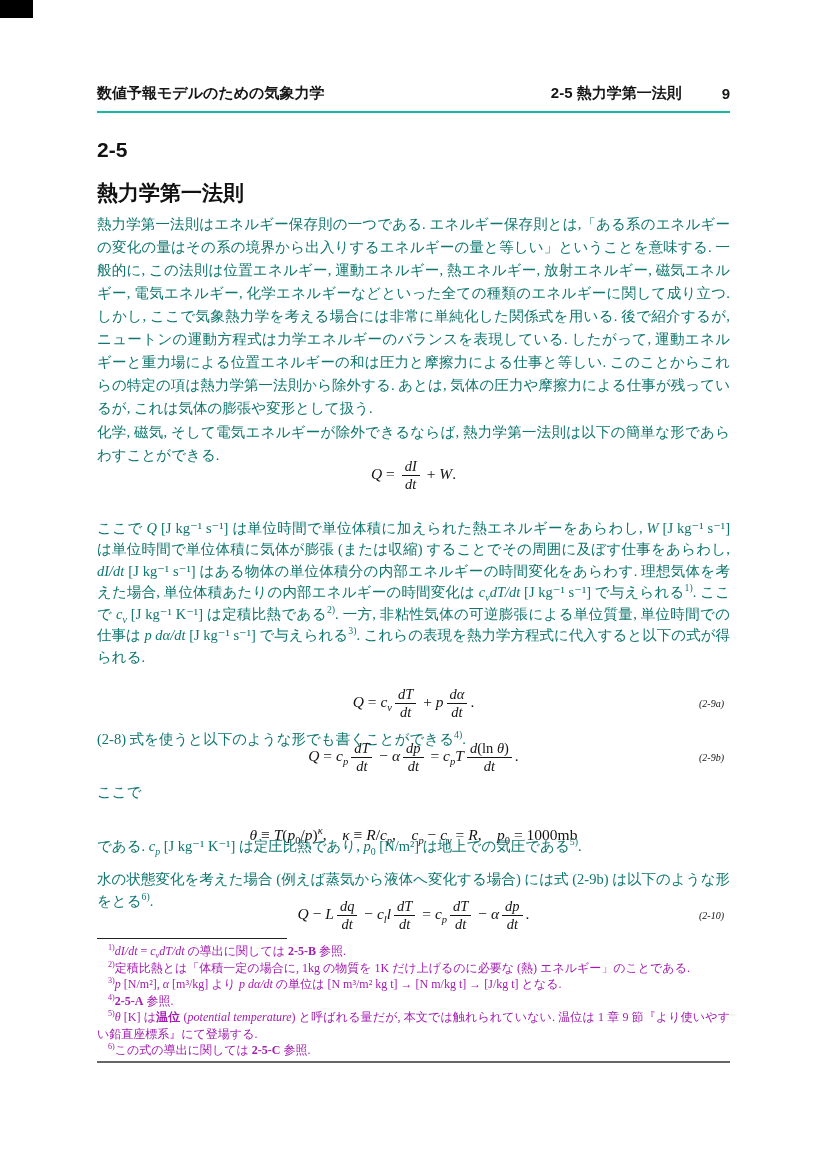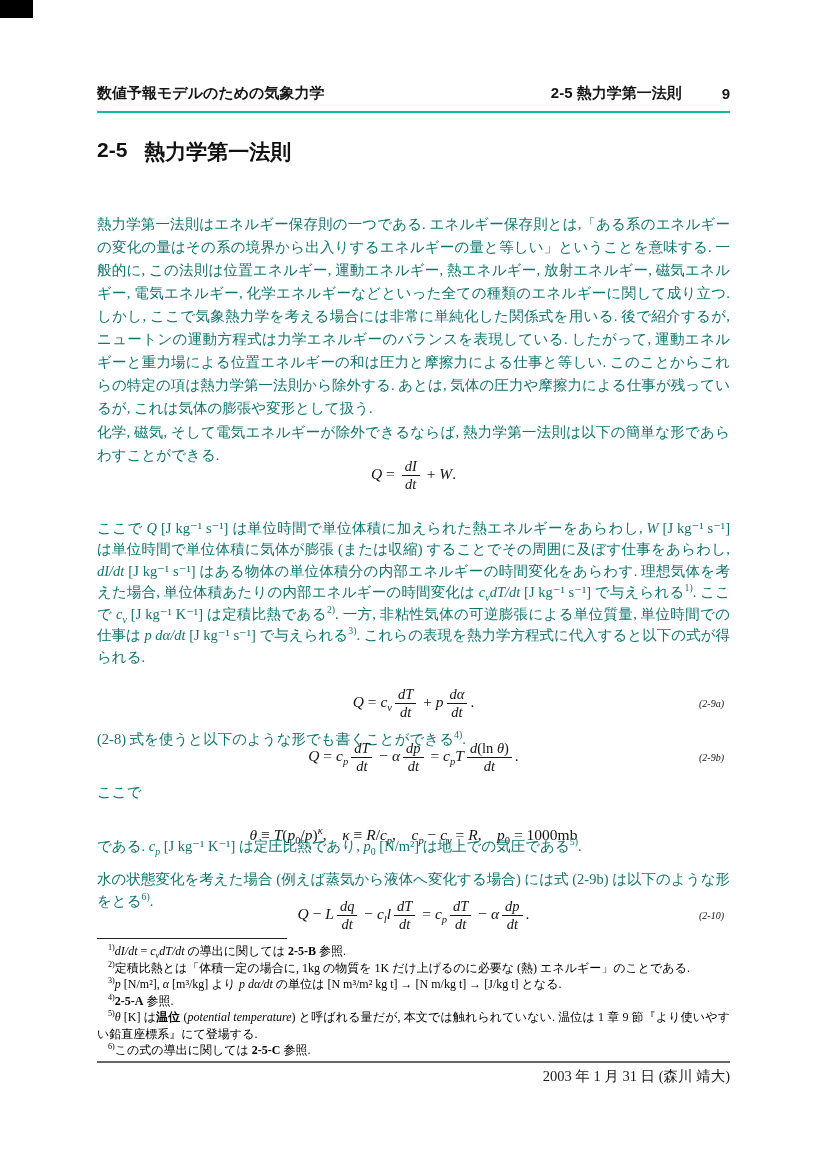--- a/index.html
+++ b/index.html
@@ -14,21 +14,21 @@
     left:97px;top:84px;width:633px;
     display:flex;justify-content:space-between;align-items:baseline;
     font-family:"Liberation Sans","DejaVu Sans",sans-serif;
     font-weight:bold;font-size:15px;
     border-bottom:2px solid #14b8a6;padding-bottom:8px;
   }
   .header-right{display:flex;gap:40px;align-items:center;}
   .section-title{
     left:97px;top:138px;
     font-family:"Liberation Sans","DejaVu Sans",sans-serif;
-    font-weight:bold;font-size:21px;display:flex;gap:17px;color:#111;
+    font-weight:bold;font-size:21px;display:flex;gap:17px;color:#111;flex-direction:column;
   }
   .para{
     left:97px;width:633px;font-size:14.5px;line-height:23px;
     text-align:justify;text-justify:inter-character;color:#0f766e;
   }
   #p1{top:198px;}
   #p2{top:406px;}
   #p3{top:503px;line-height:21.5px;}
   #p4{top:713px;}
   #p5{top:766px;}
@@ -51,21 +51,21 @@
   }
   .frac .num{border-bottom:1px solid #141414;padding:0 3px;display:block;}
   .frac .den{padding:0 3px;display:block;}
   .it{font-style:italic;}
   .bd{font-weight:bold;}
   sup{font-size:68%;line-height:0;}
   sub{font-size:68%;line-height:0;}
   .fnrule{left:97px;top:938px;width:190px;border-top:1.5px solid #222;height:0;}
   .footnotes{
     left:97px;top:943px;width:633px;font-size:12px;line-height:16.5px;
-    text-align:justify;color:#000000;
+    text-align:justify;color:#a21caf;
   }
   .footnotes p{margin:0;text-indent:11px;}
   .footer-rule{left:97px;top:1061px;width:633px;border-top:2.5px solid #666;height:0;}
   .footer{left:97px;top:1067px;width:633px;text-align:right;font-size:14.5px;color:#1a1a1a;}
 </style>
 </head>
 <body>
 
 <div class="page">
 
@@ -156,17 +156,14 @@
   <div class="abs footnotes">
     <p><sup>1)</sup><span class="it">dI/dt</span><span> = </span><span class="it">c</span><sub class="it">v</sub><span class="it">dT/dt</span><span> の導出に関しては </span><span class="bd">2-5-B</span><span> 参照.</span></p>
     <p><sup>2)</sup><span>定積比熱とは「体積一定の場合に, 1kg の物質を 1K だけ上げるのに必要な (熱) エネルギー」のことである.</span></p>
     <p><sup>3)</sup><span class="it">p</span><span> [N/m²], </span><span class="it">α</span><span> [m³/kg] より </span><span class="it">p dα/dt</span><span> の単位は [N m³/m² kg t] → [N m/kg t] → [J/kg t] となる.</span></p>
     <p><sup>4)</sup><span class="bd">2-5-A</span><span> 参照.</span></p>
     <p><sup>5)</sup><span class="it">θ</span><span> [K] は</span><span class="bd">温位</span><span> (</span><span class="it">potential temperature</span><span>) と呼ばれる量だが, 本文では触れられていない. 温位は 1 章 9 節『より使いやすい鉛直座標系』にて登場する.</span></p>
     <p><sup>6)</sup><span>この式の導出に関しては </span><span class="bd">2-5-C</span><span> 参照.</span></p>
   </div>
 
   <div class="abs footer-rule"></div>
-  <div class="abs footer">
-    <span>2003 年 1 月 31 日 (森川 靖大)</span>
-  </div>
 
 </div>
 
 </body></html>

